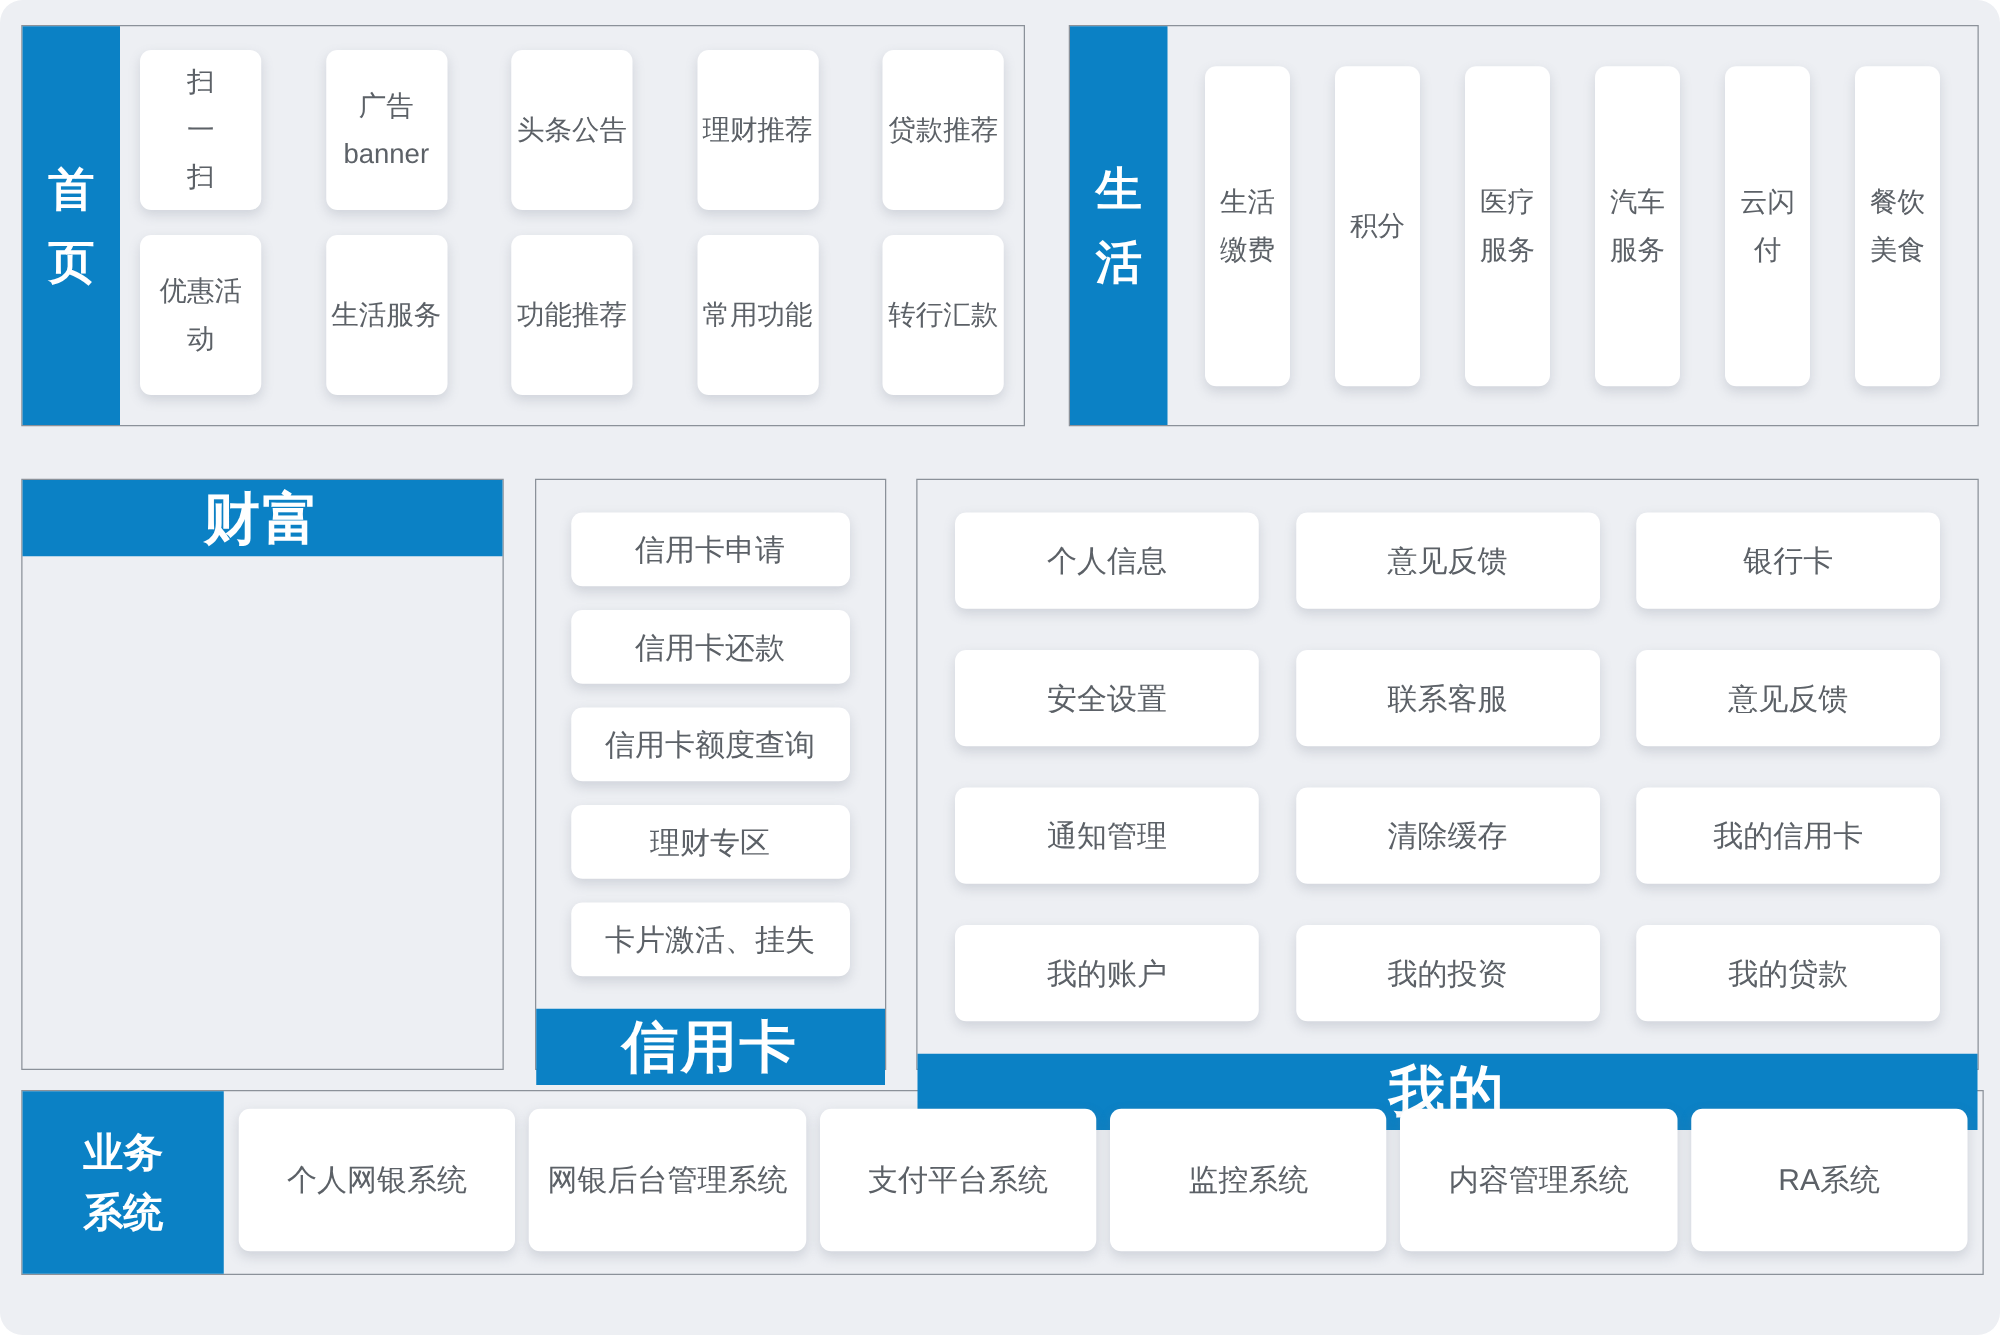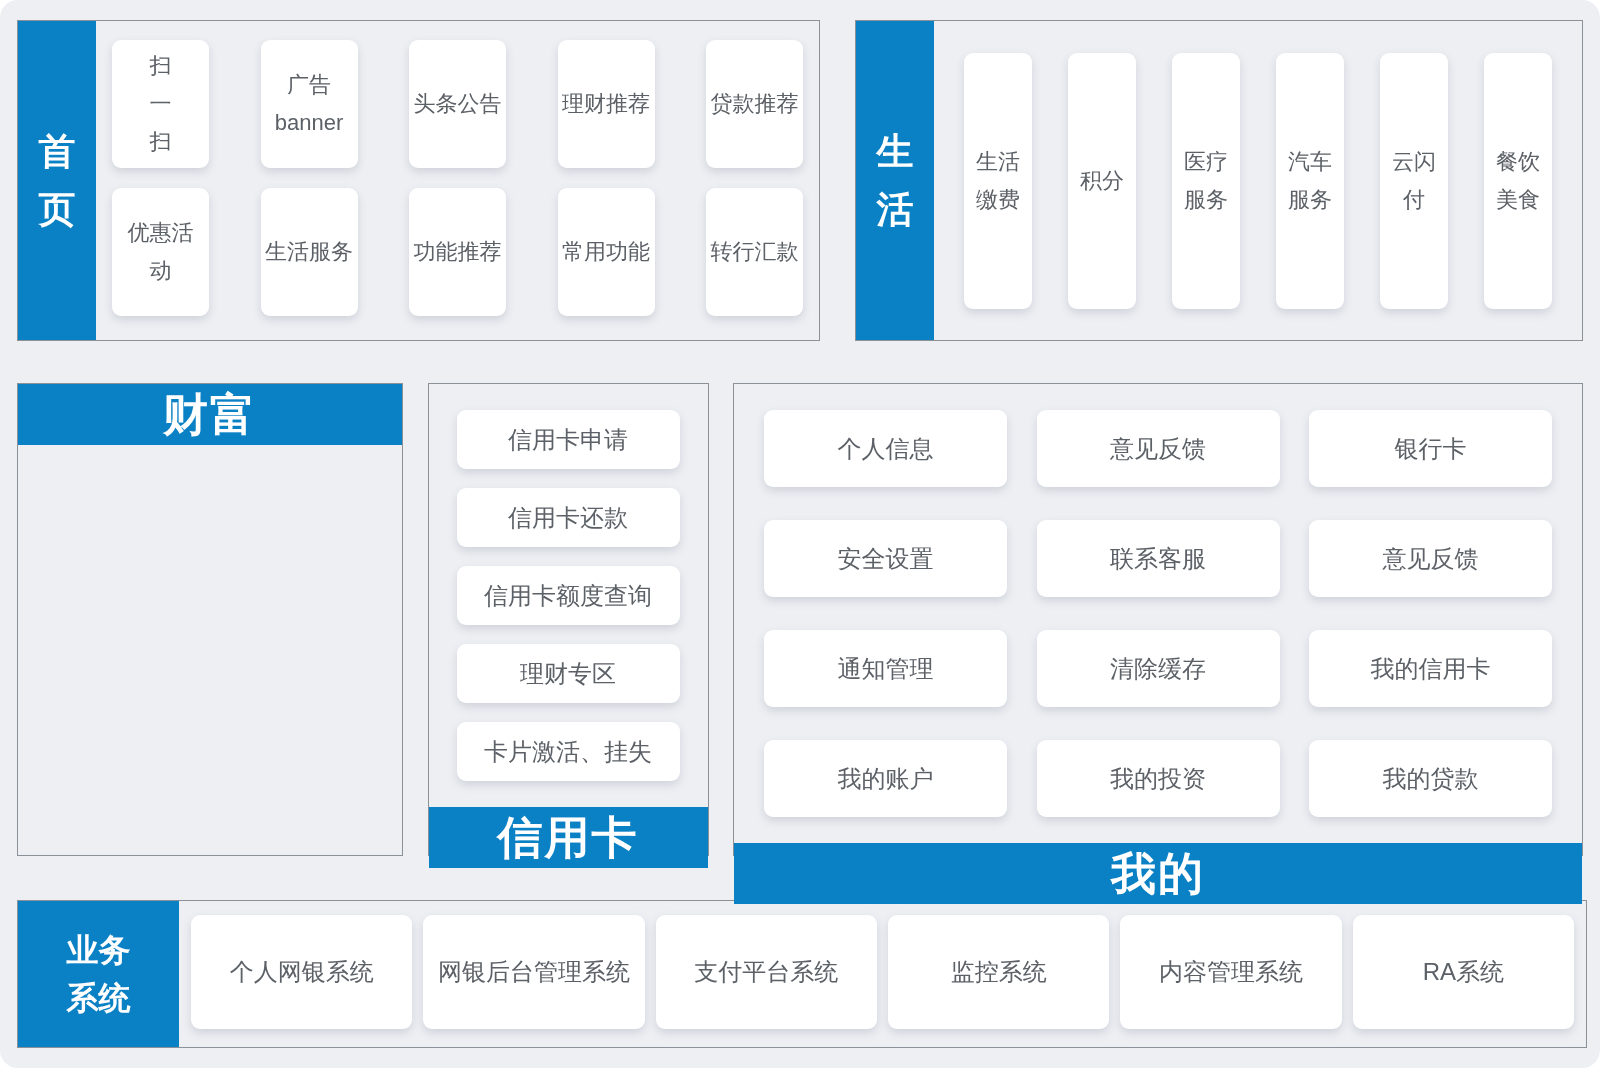--- a/index.html
+++ b/index.html
@@ -4,21 +4,21 @@
 <style>
   html,body{margin:0;padding:0;background:#ffffff;}
   body{width:1600px;height:1068px;font-family:"Liberation Sans","DejaVu Sans",sans-serif;}
   .canvas{
     position:relative;width:1600px;height:1068px;box-sizing:border-box;
     background:#edeff3;border-radius:18px;overflow:hidden;
     padding:20px 17px 0 17px;
   }
   .row-top{display:flex;gap:35px;height:321px;}
   .row-mid{display:flex;justify-content:space-between;margin-top:42px;height:473px;}
-  .row-bottom{margin-top:44px;height:148px;}
+  .row-bottom{margin-top:16px;height:148px;}
 
   .panel{border:1px solid #8b9199;box-sizing:border-box;display:flex;background:#edeff3;}
   .panel-home{width:828px;}
   .panel-life{flex:1;}
   .panel-col{flex-direction:column;}
   .panel-wealth{width:386px;}
   .panel-credit{width:281px;}
   .panel-mine{width:850px;}
   .panel-business{width:1570px;height:148px;}
 

